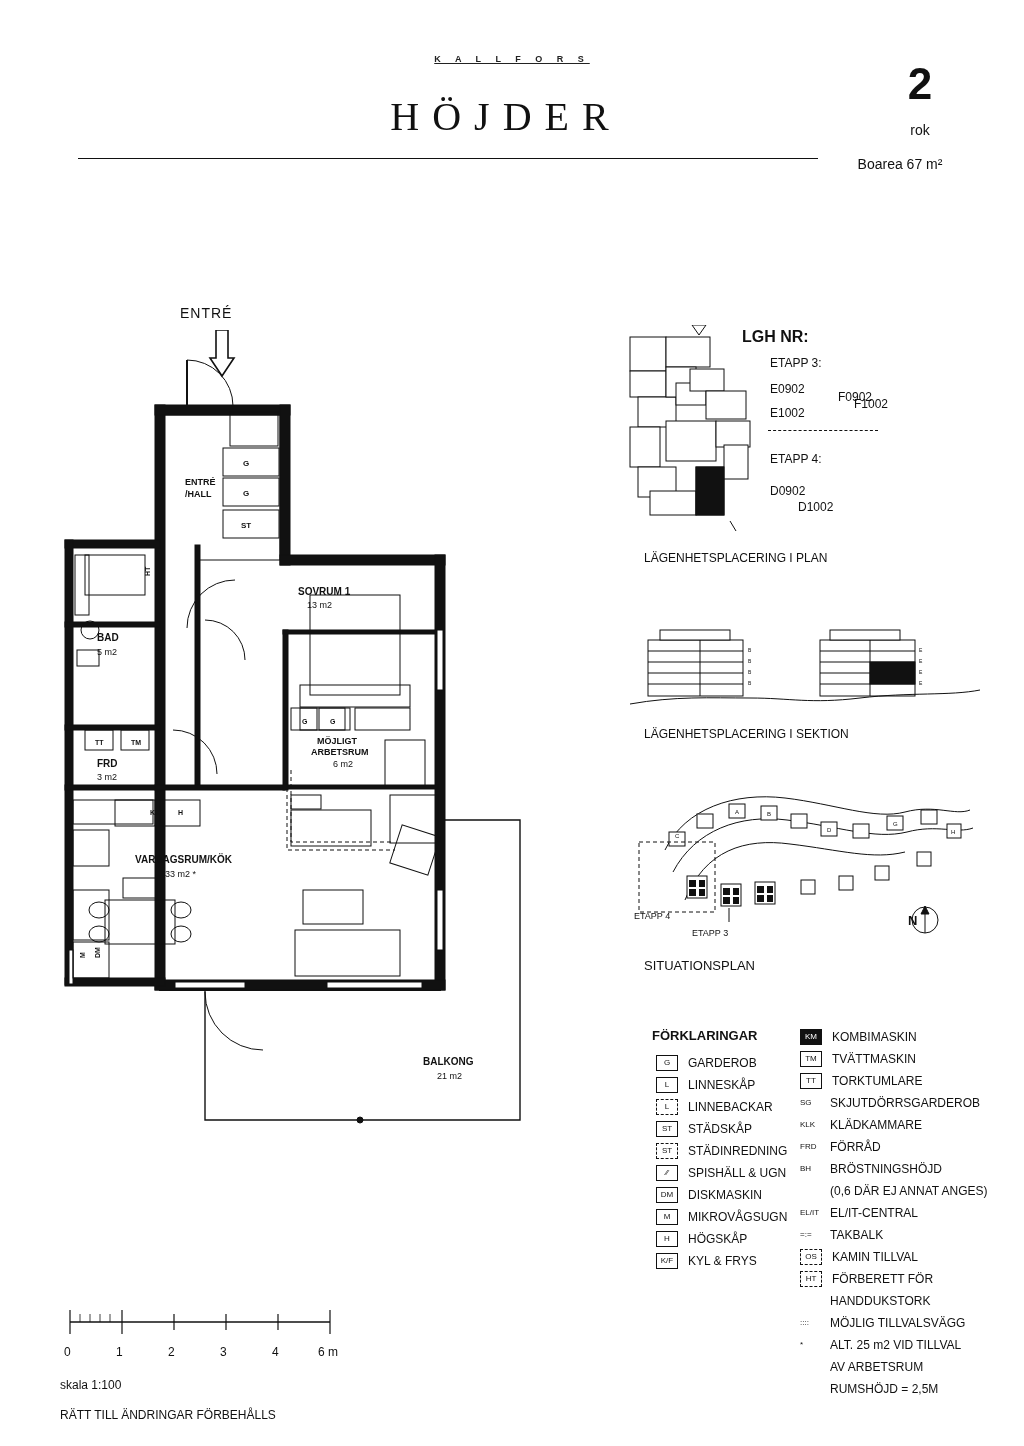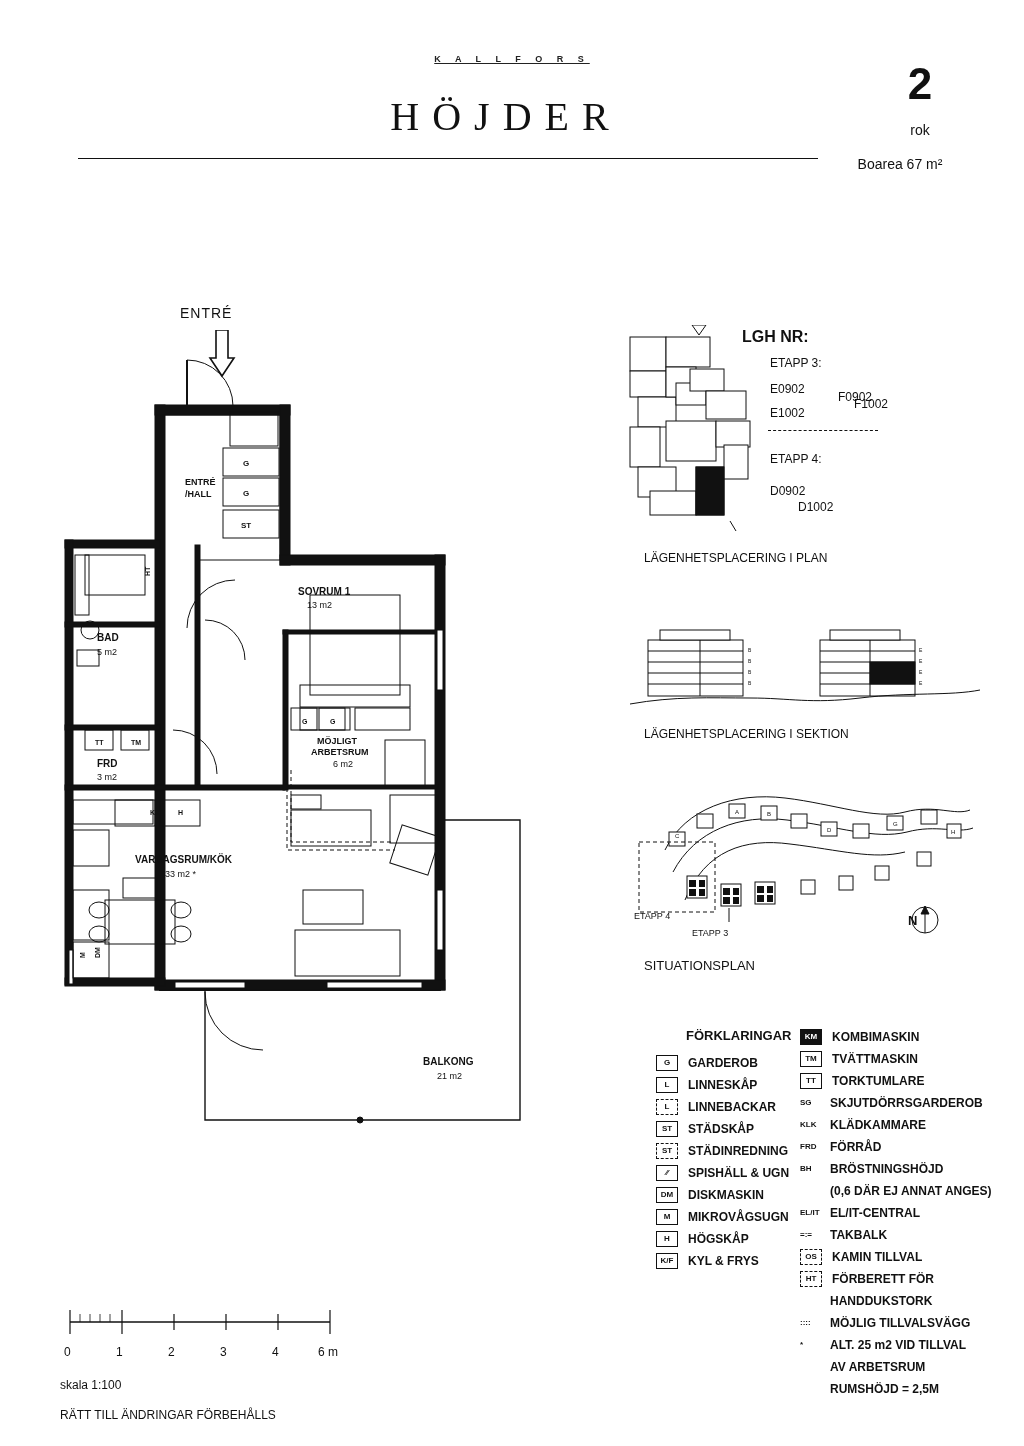--- a/index.html
+++ b/index.html
@@ -56,23 +56,23 @@
   #d0902{left:770px;top:484px;font-size:12px;}
   #d1002{left:770px;top:500px;font-size:12px;margin-left:28px;}
   #cap-plan{left:644px;top:551px;font-size:12px;}
   #cap-sektion{left:644px;top:727px;font-size:12px;}
   #cap-situation{left:644px;top:958px;font-size:13px;}
   #etapp4-site{left:634px;top:911px;font-size:9px;}
   #etapp3-site{left:692px;top:928px;font-size:9px;}
   #north-label{left:908px;top:913px;font-size:13px;font-weight:bold;}
 
   
-  #legend-title{left:652px;top:1028px;font-size:13px;font-weight:bold;margin-left:34px;}
+  #legend-title{left:652px;top:1028px;font-size:13px;font-weight:bold;}
   .legend-col{position:absolute;}
-  .legend-row{display:flex;align-items:center;height:22px;font-weight:bold;}
+  .legend-row{display:flex;align-items:center;height:22px;}
   .legend-sym{
     width:20px;height:14px;margin-right:10px;flex:0 0 20px;
     font-size:8px;line-height:14px;text-align:center;color:#111;
     font-family:"Liberation Sans", sans-serif;
   }
   .sym-box{border:1px solid #111;background:#fff;}
   .sym-box-dash{border:1px dashed #111;background:#fff;}
   .sym-box-fill{border:1px solid #111;background:#111;color:#fff;}
   .sym-plain{border:none;text-align:left;}
   .legend-txt{font-size:12px;white-space:nowrap;}

